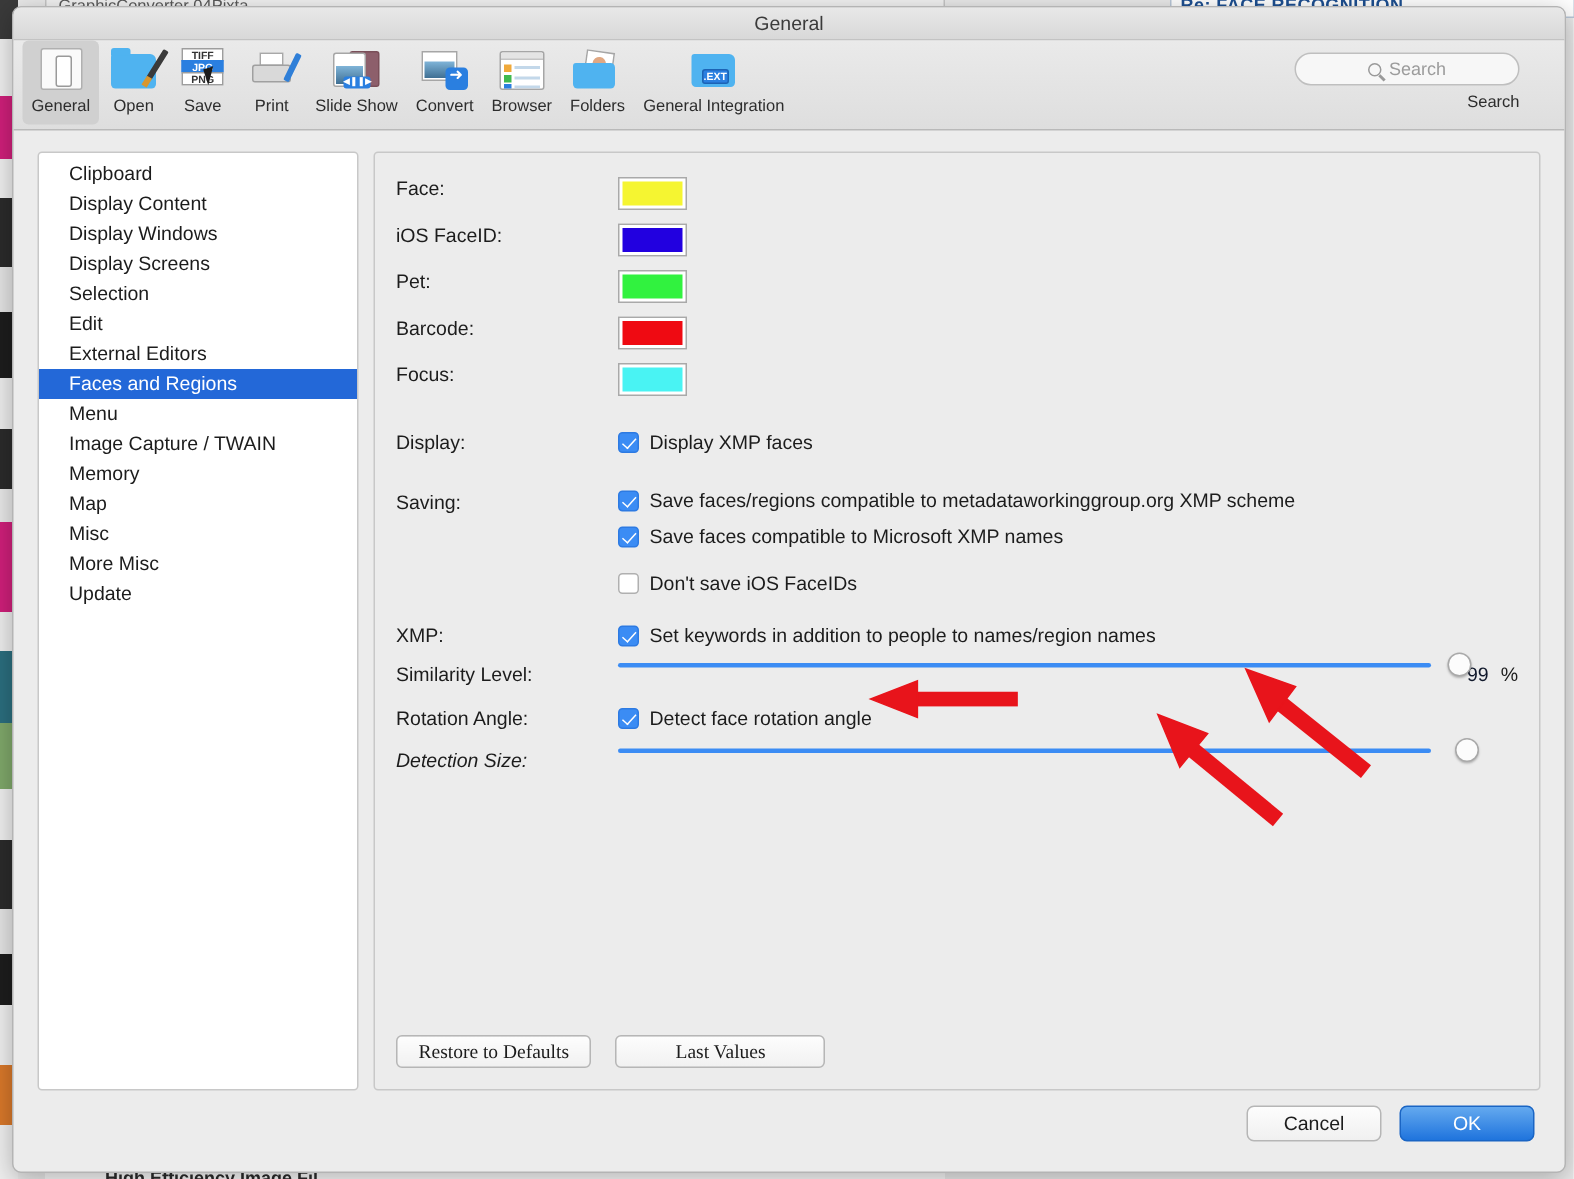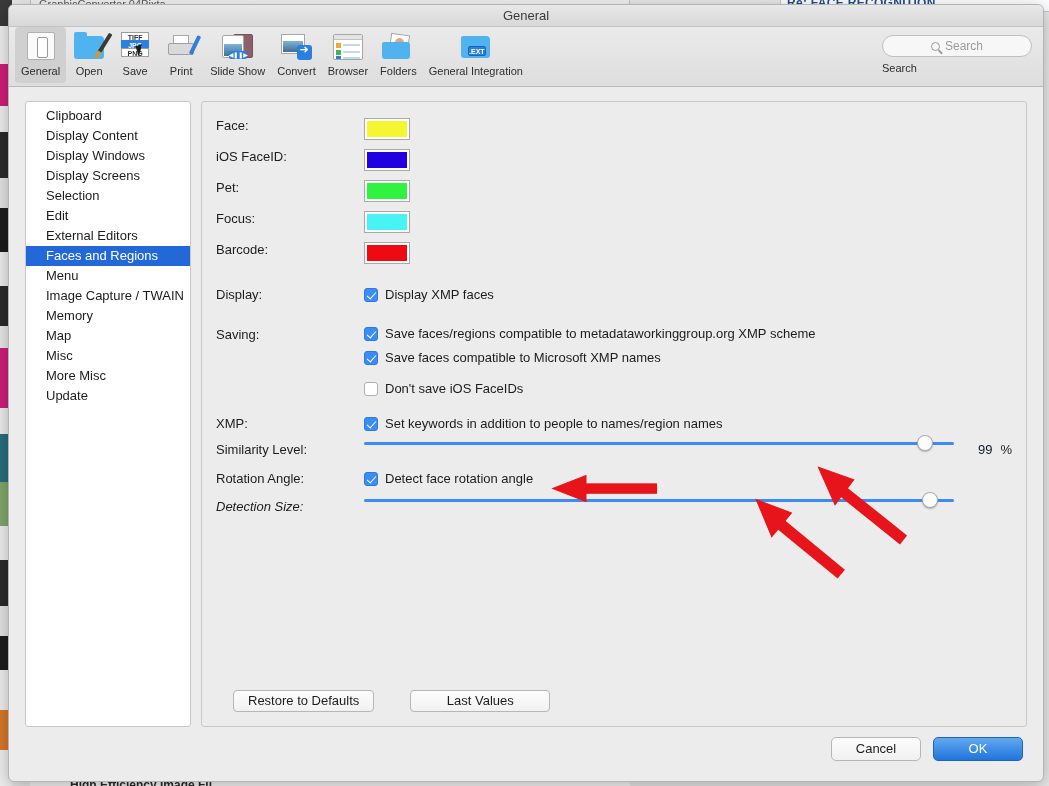--- a/index.html
+++ b/index.html
@@ -144,39 +144,39 @@
   .ic-folders .fl { position: absolute; left: 0; top: 8px; width: 28px; height: 17px;
     background: #4fb3f0; border-radius: 2px 3px 3px 3px; }
   .ic-finder { width: 32px; height: 26px; margin: 4px auto 0; position: relative; }
   .ic-finder .fl { position: absolute; left: 1px; top: 2px; width: 29px; height: 22px;
     background: #4fb3f0; border-radius: 2px 4px 3px 3px; }
   .ic-finder .ext { position: absolute; left: 8px; top: 12px; width: 18px; height: 10px;
     background: #2a7fe0; border: 1px solid #1c63b5; border-radius: 2px;
     color: #fff; font-size: 7px; text-align: center; line-height: 10px; font-weight: bold; }
 
   
-  #search-area { position: absolute; right: 11px; top: 8px; width: 150px; text-align: left; }
+  #search-area { position: absolute; right: 30px; top: 8px; width: 150px; text-align: right; }
   #search-field {
     width: 150px; height: 22px; border: 1px solid #bfbfbf; border-radius: 11px;
     background: #f7f7f7; display: flex; align-items: center; justify-content: center; gap: 5px;
   }
   #search-field .mag {
     width: 9px; height: 9px; border: 1.5px solid #9a9a9a; border-radius: 50%; position: relative;
   }
   #search-field .mag::after {
     content: ""; position: absolute; right: -4px; bottom: -3px; width: 5px; height: 1.5px;
     background: #9a9a9a; transform: rotate(45deg);
   }
   #search-field .ph { font-size: 12px; color: #9c9c9c; }
   #search-label { font-size: 11px; color: #2d2d2d; margin-top: 5px; }
 
   
   #body { position: relative; width: 100%; height: 660px; padding: 14px 16px 0 16px; display: flex; gap: 10px; }
   #sidebar {
-    width: 166px; height: 626px; background: #ffffff;
+    width: 214px; height: 626px; background: #ffffff;
     border: 1px solid #c8c8c8; border-radius: 3px; overflow: hidden; padding-top: 4px;
   }
   .side-item {
     height: 20px; line-height: 20px; font-size: 13px; color: #1c1c1c;
     padding-left: 20px; cursor: default; white-space: nowrap;
   }
   .side-item.active { background: #2368d8; color: #fff; }
 
   #content {
     flex: 1; height: 626px; background: #ececec;
@@ -414,29 +414,29 @@
           <div class="swatch" id="sw1" style="background: rgb(34, 0, 224);"></div>
         </div>
       </div>
       <div class="row swatch-row">
         <div class="rlabel">Pet:</div>
         <div class="swatch-wrap">
           <div class="swatch" id="sw2" style="background: rgb(49, 242, 63);"></div>
         </div>
       </div>
       <div class="row swatch-row">
+        <div class="rlabel">Barcode:</div>
+        <div class="swatch-wrap">
+          <div class="swatch" id="sw4" style="background: rgb(239, 10, 18);"></div>
+        </div>
+      </div>
+      <div class="row swatch-row">
         <div class="rlabel">Focus:</div>
         <div class="swatch-wrap">
           <div class="swatch" id="sw3" style="background: rgb(73, 243, 243);"></div>
-        </div>
-      </div>
-      <div class="row swatch-row">
-        <div class="rlabel">Barcode:</div>
-        <div class="swatch-wrap">
-          <div class="swatch" id="sw4" style="background: rgb(239, 10, 18);"></div>
         </div>
       </div>
 
       <div class="row" style="margin-top:14px;">
         <div class="rlabel">Display:</div>
         <div class="cb-row">
           <span class="cbox on"></span>
           <span class="cb-text">Display XMP faces</span>
         </div>
       </div>
@@ -487,21 +487,21 @@
 
       <div class="row" style="margin-top:13px;font-style:italic;">
         <div class="rlabel">Detection Size:</div>
         <div class="slider-track" id="det-track">
           <span class="thumb" id="det-thumb" style="left: 558.438px;"></span>
         </div>
         <div class="pct"></div>
         <div class="pctsym" style="visibility:hidden">%</div>
       </div>
 
-      <div style="position:absolute;left:31px;bottom:14px;display:flex;gap:36px;">
+      <div style="position:absolute;left:14px;bottom:14px;display:flex;gap:16px;font-family:Liberation Serif, serif;">
         <div class="small-btn">Restore to Defaults</div>
         <div class="small-btn" style="width:140px;text-align:center;padding:0;">Last Values</div>
       </div>
 
       <svg id="arrows" viewBox="0 0 794 626">
         <g fill="#e8141b" stroke="#e8141b">
 
           <g>
             <rect x="368" y="368" width="70" height="9"></rect>
             <polygon points="370,360 370,385 338,372.5"></polygon>

